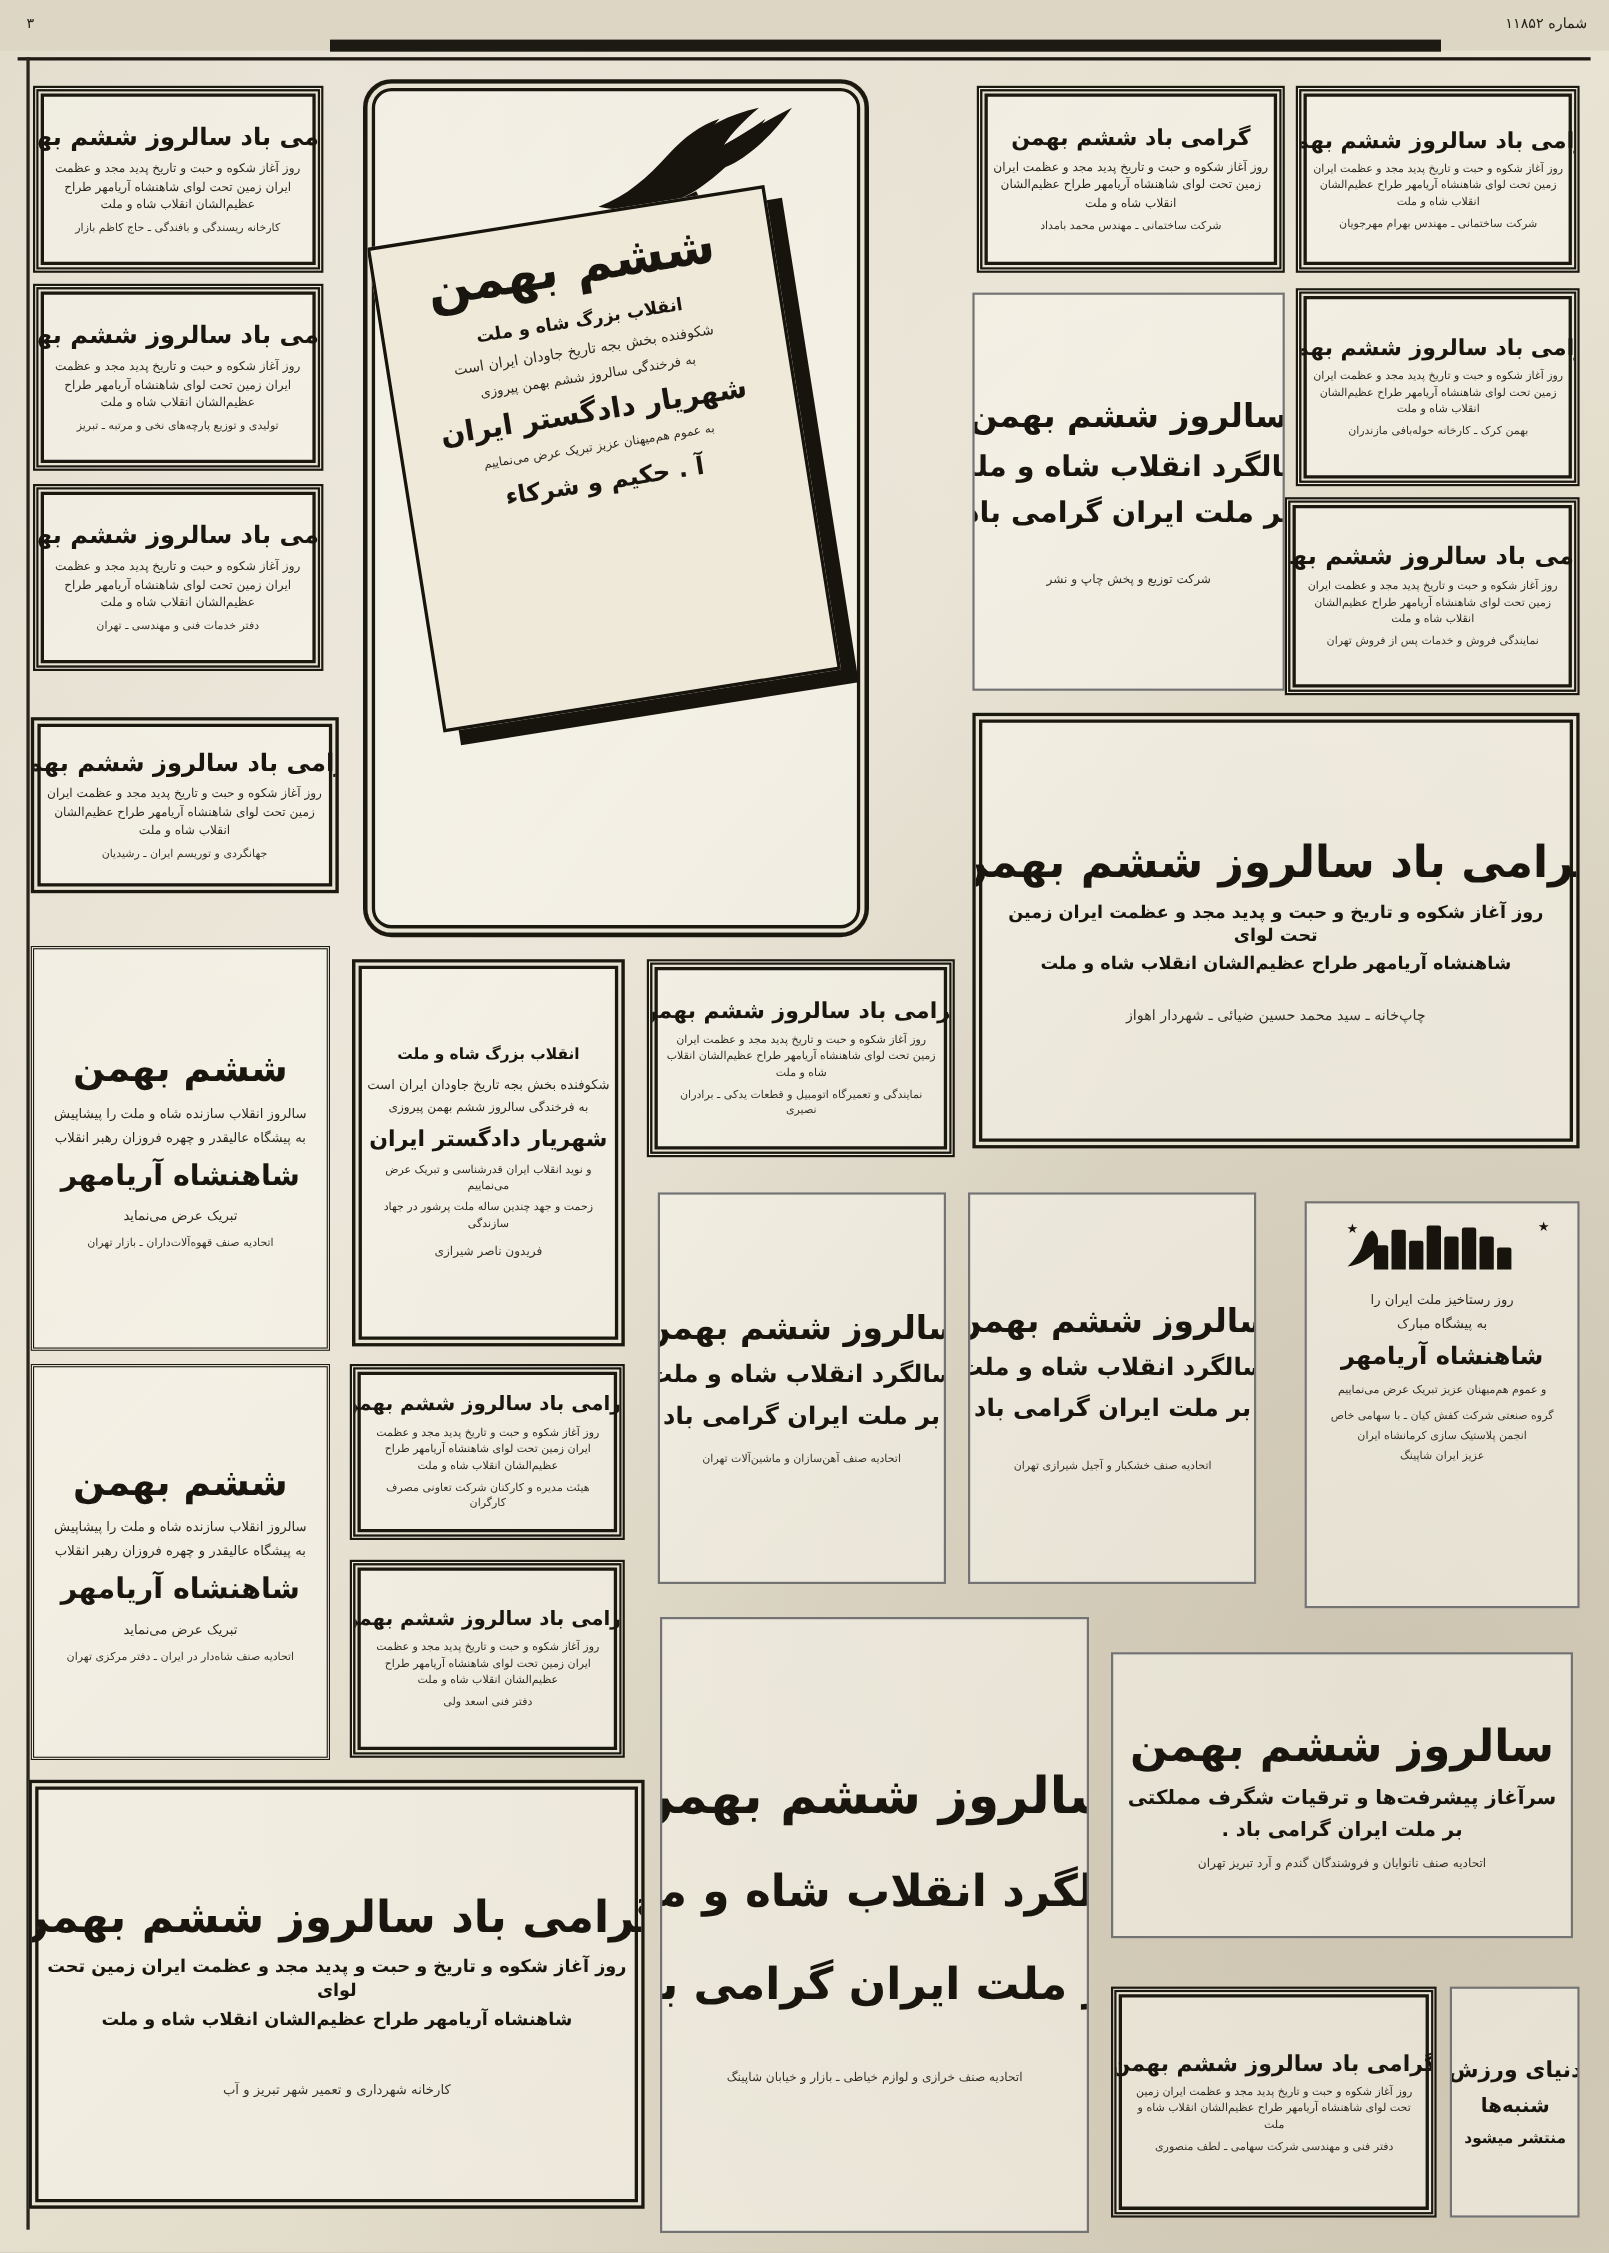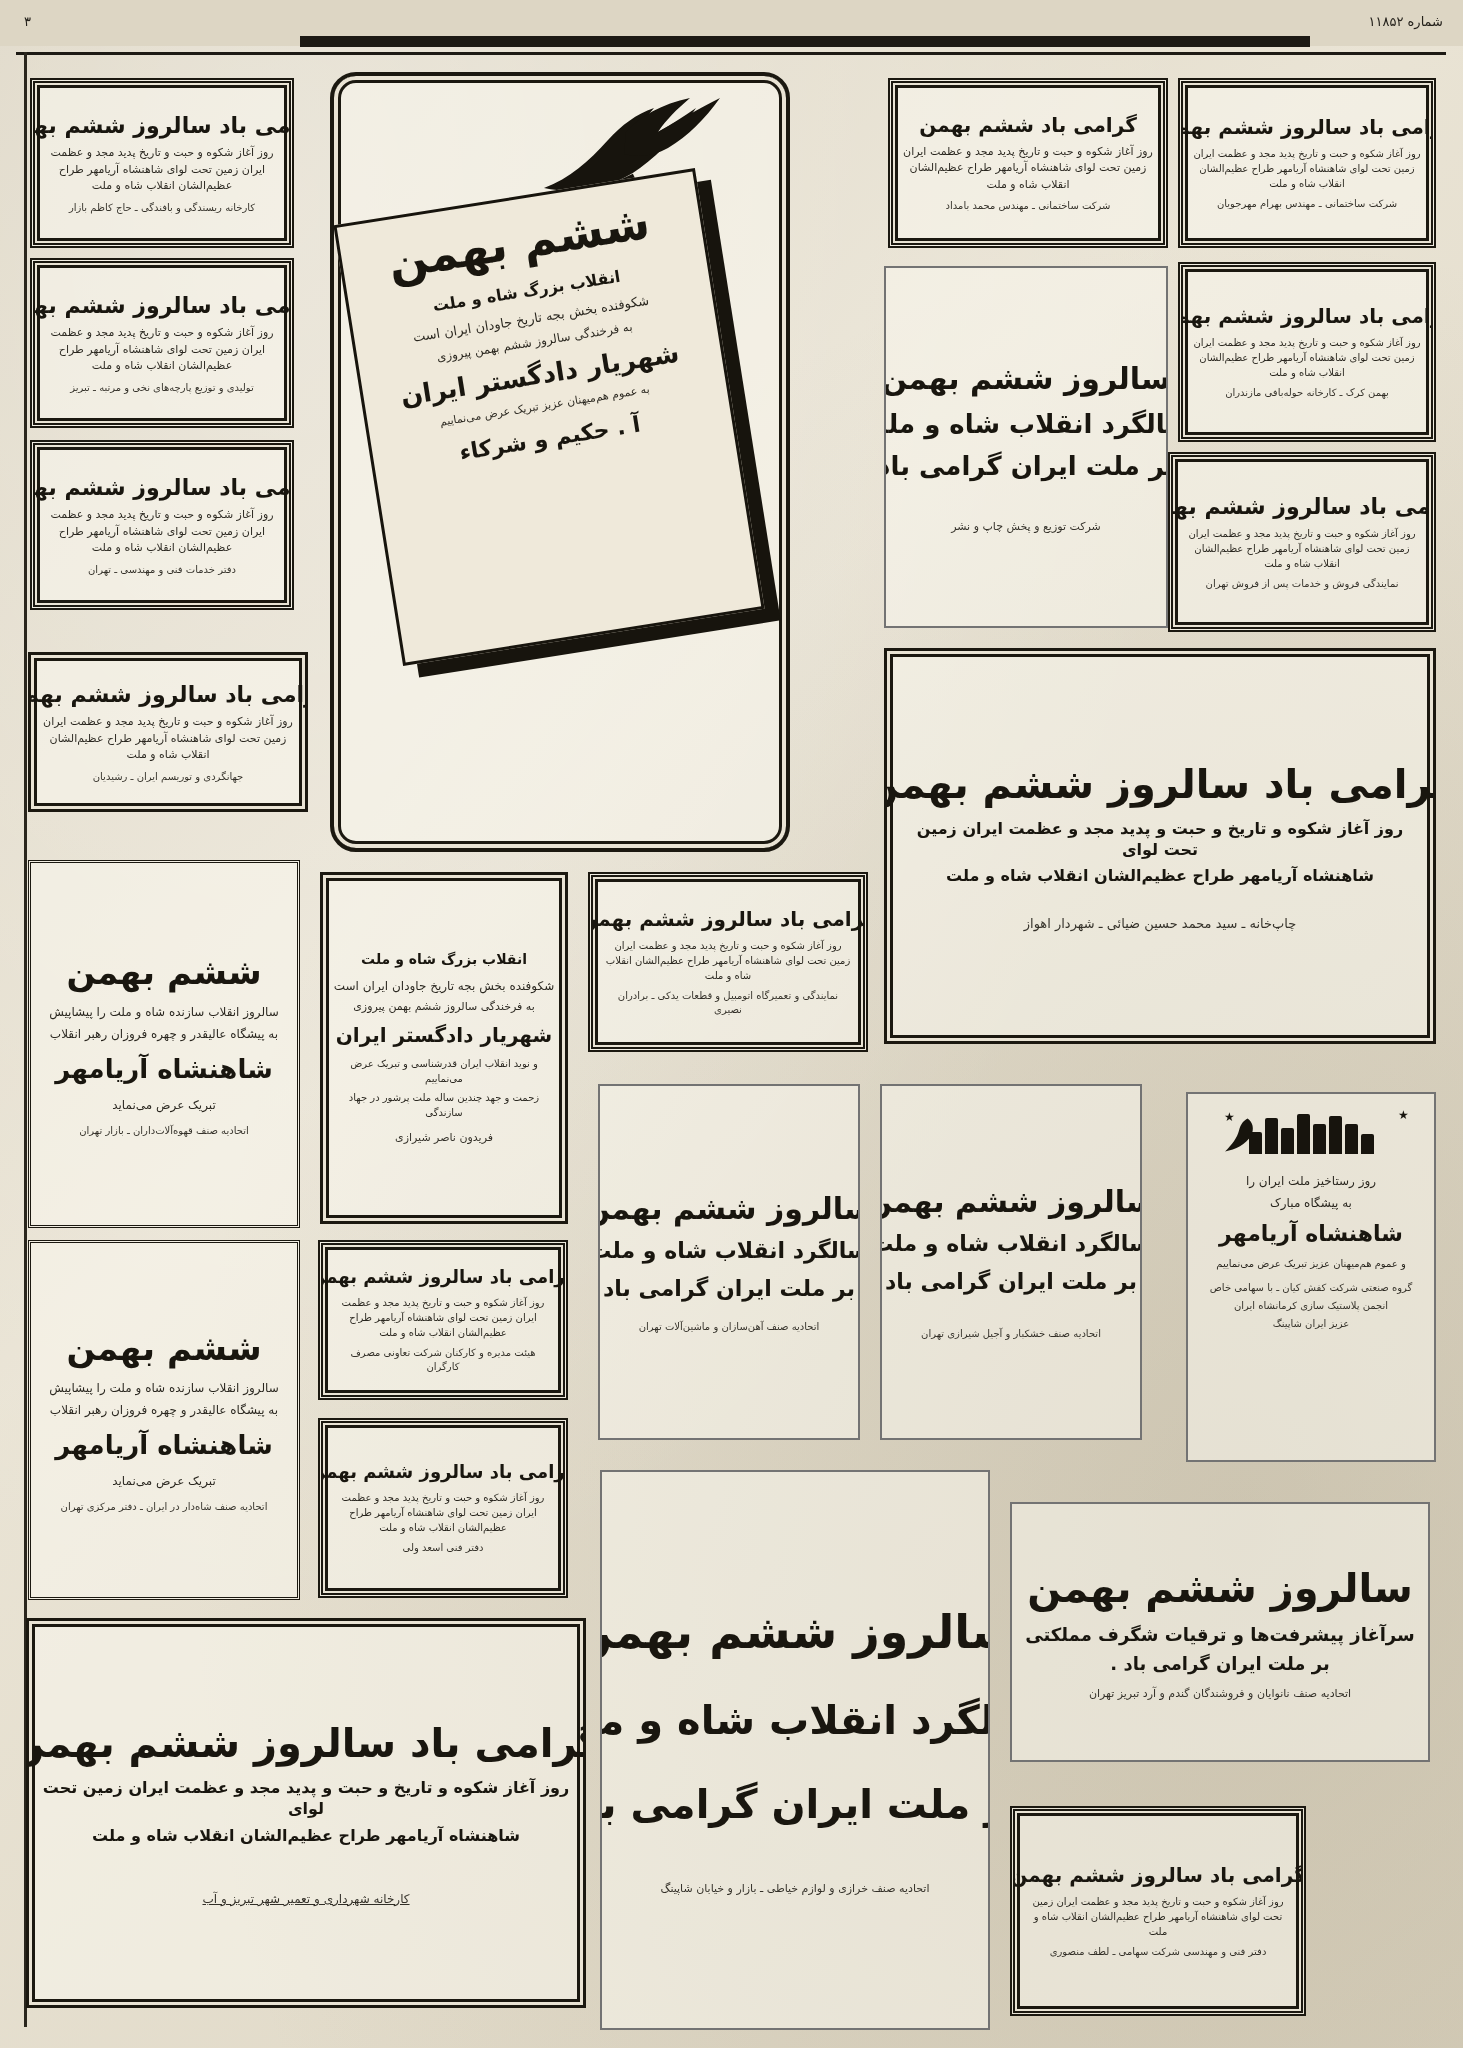--- a/index.html
+++ b/index.html
@@ -362,35 +362,42 @@
       <div class="hl s40" style="margin-top:34px;">بر ملت ایران گرامی باد</div>
       <div class="sig s11" style="margin-top:52px;">اتحادیه صنف خرازی و لوازم خیاطی ـ بازار و خیابان شاپینگ</div>
     </div>
   </div>
 
   <div class="ad ornate" style="left:26px;top:1618px;width:560px;height:390px;">
     <div class="inner">
       <div class="hl s40">گرامی باد سالروز ششم بهمن</div>
       <div class="hl2 s16 gap10">روز آغاز شکوه و تاریخ و حبت و پدید مجد و عظمت ایران زمین تحت لوای</div>
       <div class="hl2 s16 gap6">شاهنشاه آریامهر طراح عظیم‌الشان انقلاب شاه و ملت</div>
-      <div class="sig s12" style="margin-top:44px;text-decoration:underline;">کارخانه شهرداری و تعمیر شهر تبریز و آب</div>
+      <div class="sig s12" style="margin-top:44px;">کارخانه شهرداری و تعمیر شهر تبریز و آب</div>
     </div>
   </div>
 
   <div class="ad plain" style="left:1010px;top:1502px;width:420px;height:260px;">
     <div class="inner">
       <div class="hl s40">سالروز ششم بهمن</div>
       <div class="hl2 s18 gap10">سرآغاز پیشرفت‌ها و ترقیات شگرف مملکتی</div>
       <div class="hl2 s18 gap6">بر ملت ایران گرامی باد .</div>
       <div class="sig s11 gap10">اتحادیه صنف نانوایان و فروشندگان گندم و آرد تبریز تهران</div>
     </div>
   </div>
 
   <div class="ad ornate-dense" style="left:1010px;top:1806px;width:296px;height:210px;">
     <div class="inner">
       <div class="hl s20">گرامی باد سالروز ششم بهمن</div>
       <div class="body s10 gap6">روز آغاز شکوه و حبت و تاریخ پدید مجد و عظمت ایران زمین تحت لوای شاهنشاه آریامهر طراح عظیم‌الشان انقلاب شاه و ملت</div>
       <div class="sig s10 gap6">دفتر فنی و مهندسی شرکت سهامی ـ لطف منصوری</div>
     </div>
   </div>
 
+  <div class="ad plain" style="left:1318px;top:1806px;width:118px;height:210px;">
+    <div class="inner">
+      <div class="hl s20">دنیای ورزش</div>
+      <div class="hl s18 gap10">شنبه‌ها</div>
+      <div class="hl s14 gap10">منتشر میشود</div>
+    </div>
+  </div>
 
 </div>
 
 </body></html>

